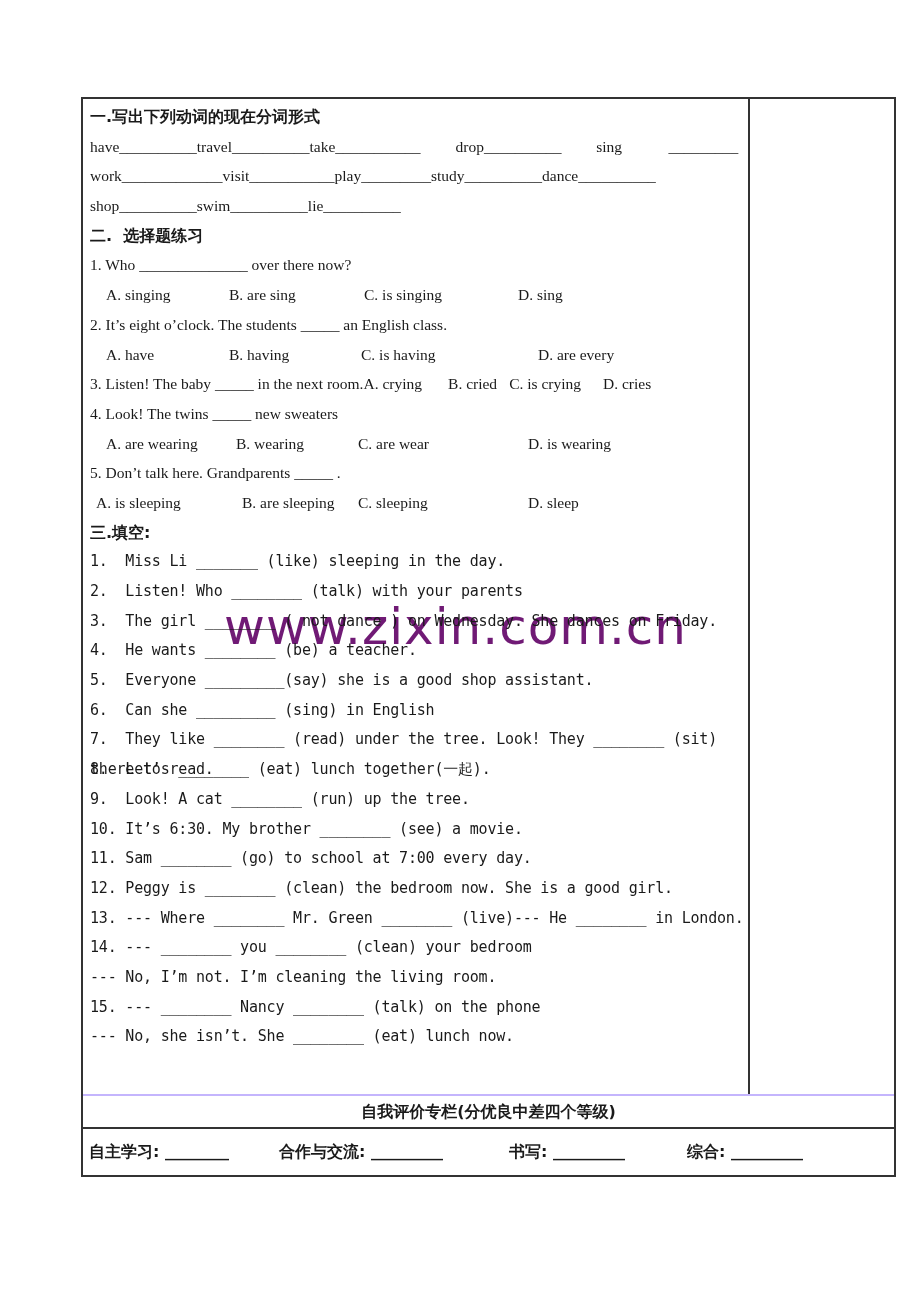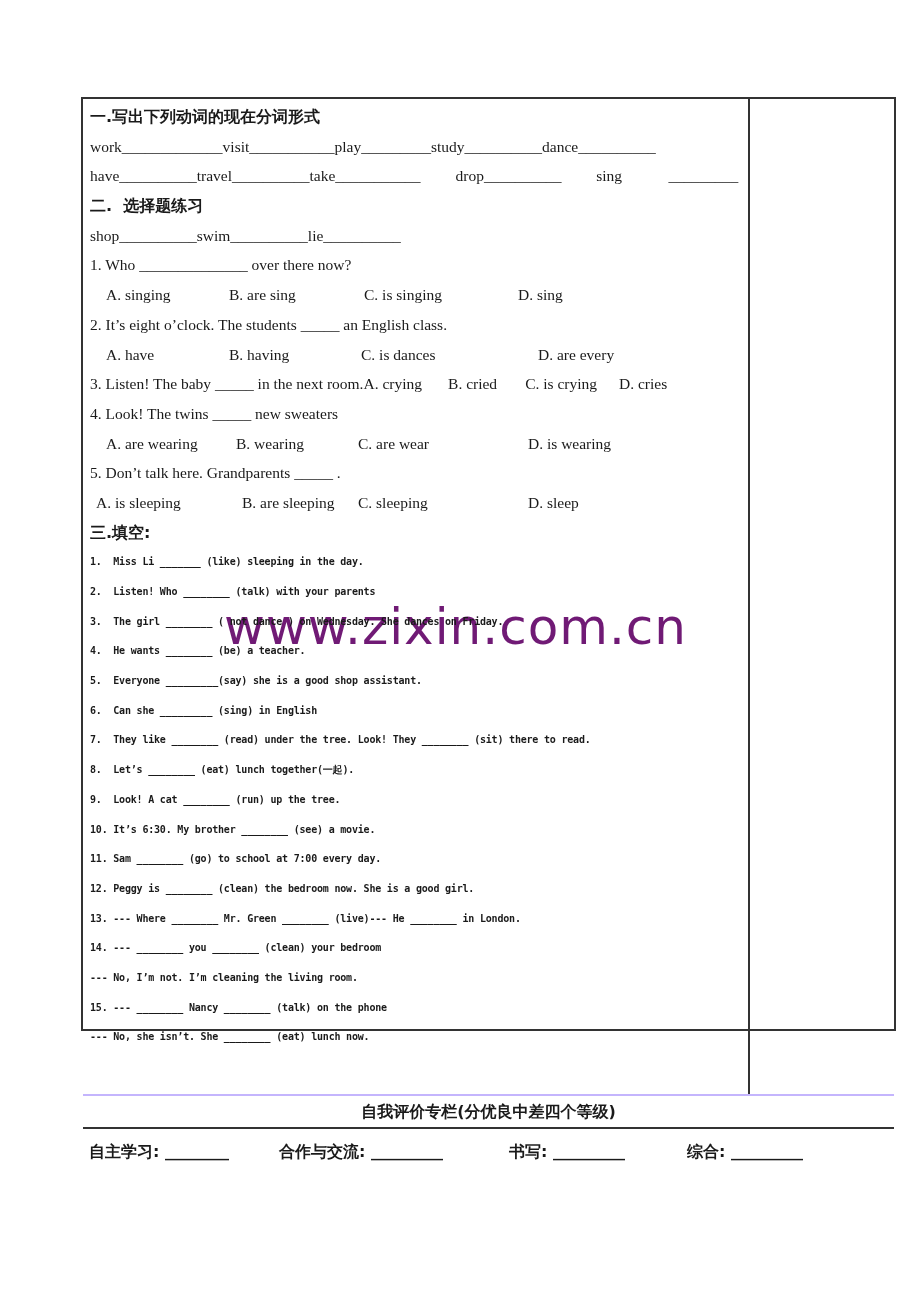--- a/index.html
+++ b/index.html
@@ -1,72 +1,72 @@
 <!DOCTYPE html>
 <html><head>
 <meta charset="utf-8">
 <style>
   html,body{margin:0;padding:0;background:#ffffff;}
   .page{position:relative;width:920px;height:1302px;background:#ffffff;overflow:hidden;
         font-family:"Liberation Serif","DejaVu Serif",serif;color:#1a1a1a;}
   .watermark{position:absolute;left:224px;top:598px;z-index:0;
         font-family:"DejaVu Sans",sans-serif;font-size:50px;color:#701a75;
         letter-spacing:1px;white-space:nowrap;}
-  .sheet{position:absolute;left:81px;top:97px;width:815px;height:934px;
+  .sheet{position:absolute;left:81px;top:97px;width:815px;height:1080px;
         border:2px solid #333;box-sizing:border-box;z-index:1;background:transparent;}
   .main-row{position:relative;width:100%;height:995px;display:flex;}
   .main-cell{position:relative;width:667px;height:100%;border-right:2px solid #333;
         box-sizing:border-box;padding:3px 0 0 7px;}
   .notes-cell{flex:1;}
   .ln{position:relative;height:29.7px;line-height:29.7px;white-space:pre-wrap;}
   .h-cn{font-family:"DejaVu Sans",sans-serif;font-weight:bold;font-size:16px;}
   .serif{font-size:15.5px;}
-  .mono{font-family:"DejaVu Sans Mono","Liberation Mono",monospace;font-size:10px;letter-spacing:-0.2px;font-weight:bold;}
+  .mono{font-family:"DejaVu Sans Mono","Liberation Mono",monospace;font-size:15px;letter-spacing:-0.2px;}
   .opt{position:absolute;top:0;font-size:15.5px;}
   .iopt{font-size:15.5px;}
-  .m1{margin-left:0;}.m2{margin-left:26px;}.m3{margin-left:28px;}.m4{margin-left:22px;}
+  .m1{margin-left:0;}.m2{margin-left:26px;}.m3{margin-left:12px;}.m4{margin-left:22px;}
   .eval-header-row{height:33px;line-height:31px;border-top:2px solid #c4b5fd;box-sizing:border-box;
         text-align:center;font-family:"DejaVu Sans",sans-serif;font-weight:bold;font-size:16px;}
   .score-row{position:relative;height:50px;border-top:2px solid #333;box-sizing:border-box;
         font-family:"DejaVu Sans",sans-serif;font-weight:bold;font-size:16px;padding-left:13px;}
   .score-field{position:absolute;top:0;line-height:46px;white-space:pre;}
   .sf0{left:6px;}.sf1{left:196px;}.sf2{left:426px;}.sf3{left:604px;}
 </style>
 </head>
 <body>
 
 <div class="page">
 
   <div class="watermark">www.zixin.com.cn</div>
 
   <div class="sheet">
 
     <div class="main-row">
       <div class="main-cell">
 
         <div class="ln h-cn">一.写出下列动词的现在分词形式</div>
+        <div class="ln serif">have__________travel__________take___________         drop__________         sing            _________</div>
         <div class="ln serif">work_____________visit___________play_________study__________dance__________</div>
-        <div class="ln serif">have__________travel__________take___________         drop__________         sing            _________</div>
+        <div class="ln serif">shop__________swim__________lie__________</div>
+
         <div class="ln h-cn">二.  选择题练习</div>
-
-        <div class="ln serif">shop__________swim__________lie__________</div>
 
         <div class="ln serif">1. Who ______________ over there now?</div>
         <div class="ln">
           <span class="opt" style="left:16px">A. singing</span>
           <span class="opt" style="left:139px">B. are sing</span>
           <span class="opt" style="left:274px">C. is singing</span>
           <span class="opt" style="left:428px">D. sing</span>
         </div>
 
         <div class="ln serif">2. It’s eight o’clock. The students _____ an English class.</div>
         <div class="ln">
           <span class="opt" style="left:16px">A. have</span>
           <span class="opt" style="left:139px">B. having</span>
-          <span class="opt" style="left:271px">C. is dances</span>
+          <span class="opt" style="left:271px">C. is having</span>
           <span class="opt" style="left:448px">D. are every</span>
         </div>
 
         <div class="ln serif"><span>3. Listen! The baby _____ in the next room.</span><span class="iopt m1">A. crying</span><span class="iopt m2">B. cried</span><span class="iopt m3">C. is crying</span><span class="iopt m4">D. cries</span></div>
 
         <div class="ln serif">4. Look! The twins _____ new sweaters</div>
         <div class="ln">
           <span class="opt" style="left:16px">A. are wearing</span>
           <span class="opt" style="left:146px">B. wearing</span>
           <span class="opt" style="left:268px">C. are wear</span>

